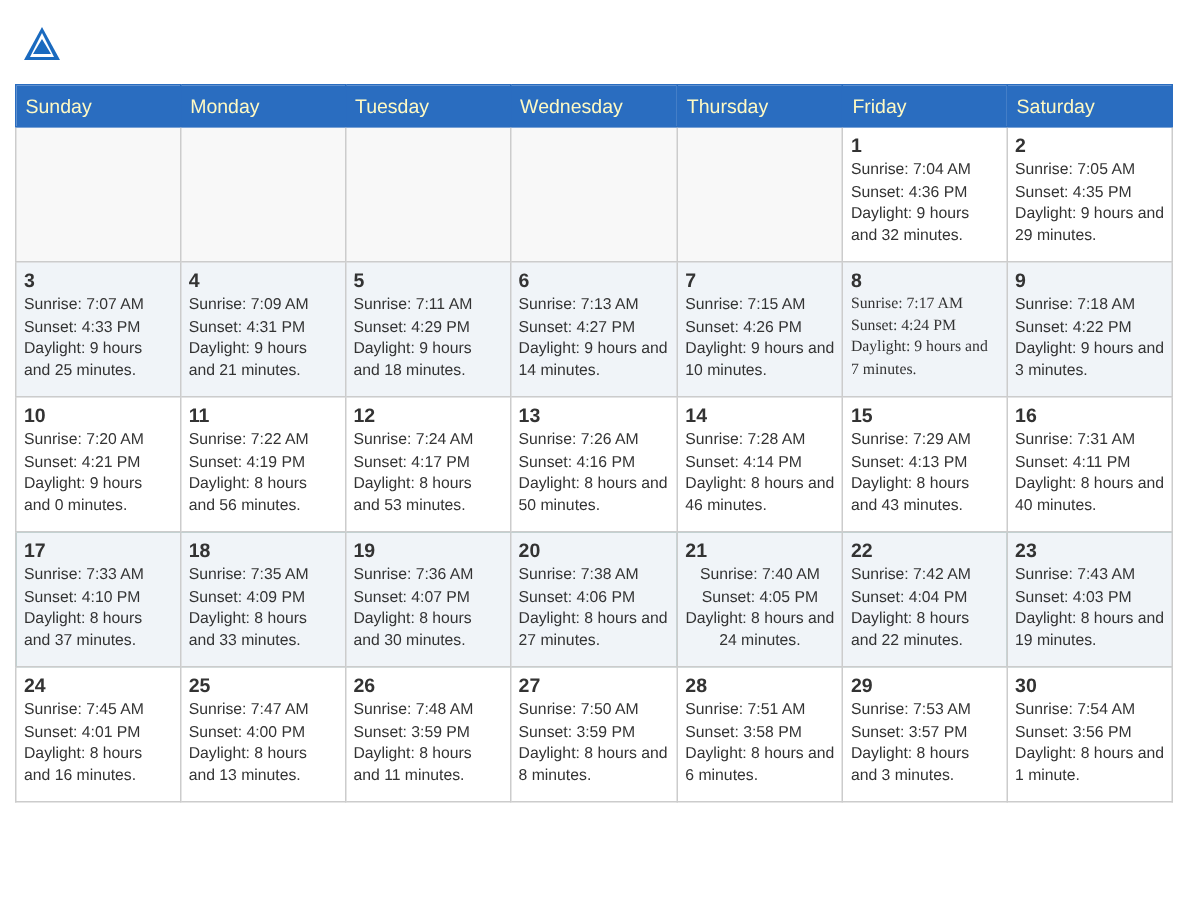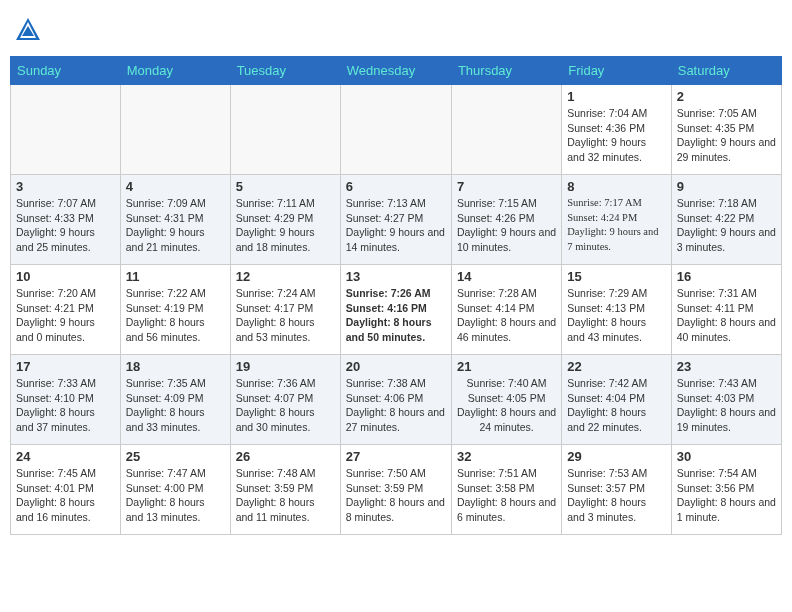--- a/index.html
+++ b/index.html
@@ -53,21 +53,21 @@
       font-size: 16px;
       color: #555;
     }
     .calendar {
       width: 100%;
       border-collapse: collapse;
       font-size: 11px;
     }
     .calendar th {
       background-color: #2a6dc0;
-      color: #5eead4;
+      color: #fef9c3;
       text-align: left;
       padding: 6px 6px;
       font-size: 13px;
       font-weight: normal;
       border: 1px solid #2a6dc0;
     }
     .calendar td {
       vertical-align: top;
       padding: 4px 5px;
       border: 1px solid #ccc;
@@ -208,21 +208,21 @@
 Daylight: 8 hours and 56 minutes.</div>
         </td>
         <td>
           <span class="day-num">12</span>
           <div class="day-info" style="white-space: pre-line;">Sunrise: 7:24 AM
 Sunset: 4:17 PM
 Daylight: 8 hours and 53 minutes.</div>
         </td>
         <td>
           <span class="day-num">13</span>
-          <div class="day-info" style="white-space: pre-line; font-weight: bold;">Sunrise: 7:26 AM
+          <div class="day-info" style="white-space: pre-line;">Sunrise: 7:26 AM
 Sunset: 4:16 PM
 Daylight: 8 hours and 50 minutes.</div>
         </td>
         <td>
           <span class="day-num">14</span>
           <div class="day-info" style="white-space: pre-line;">Sunrise: 7:28 AM
 Sunset: 4:14 PM
 Daylight: 8 hours and 46 minutes.</div>
         </td>
         <td>
@@ -301,21 +301,21 @@
 Sunset: 3:59 PM
 Daylight: 8 hours and 11 minutes.</div>
         </td>
         <td>
           <span class="day-num">27</span>
           <div class="day-info" style="white-space: pre-line;">Sunrise: 7:50 AM
 Sunset: 3:59 PM
 Daylight: 8 hours and 8 minutes.</div>
         </td>
         <td>
-          <span class="day-num">32</span>
+          <span class="day-num">28</span>
           <div class="day-info" style="white-space: pre-line;">Sunrise: 7:51 AM
 Sunset: 3:58 PM
 Daylight: 8 hours and 6 minutes.</div>
         </td>
         <td>
           <span class="day-num">29</span>
           <div class="day-info" style="white-space: pre-line;">Sunrise: 7:53 AM
 Sunset: 3:57 PM
 Daylight: 8 hours and 3 minutes.</div>
         </td>

